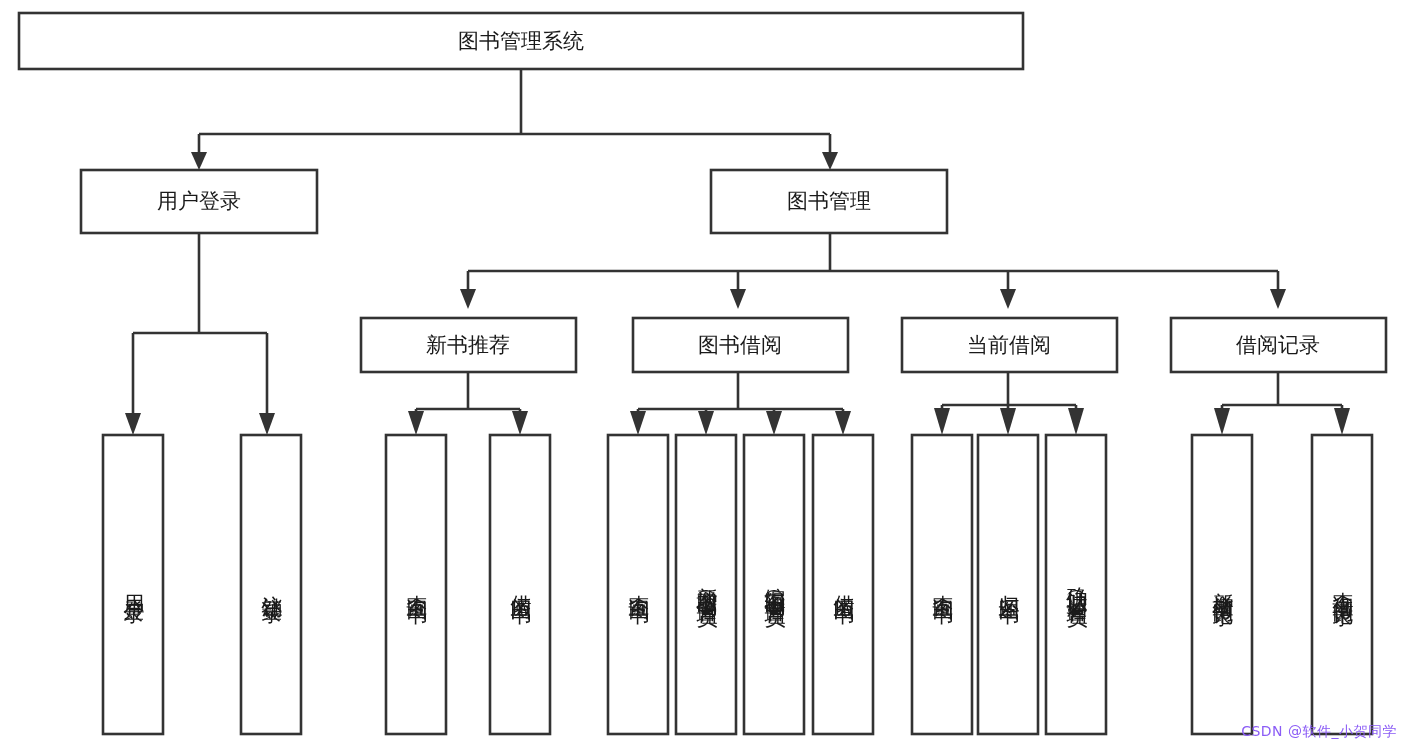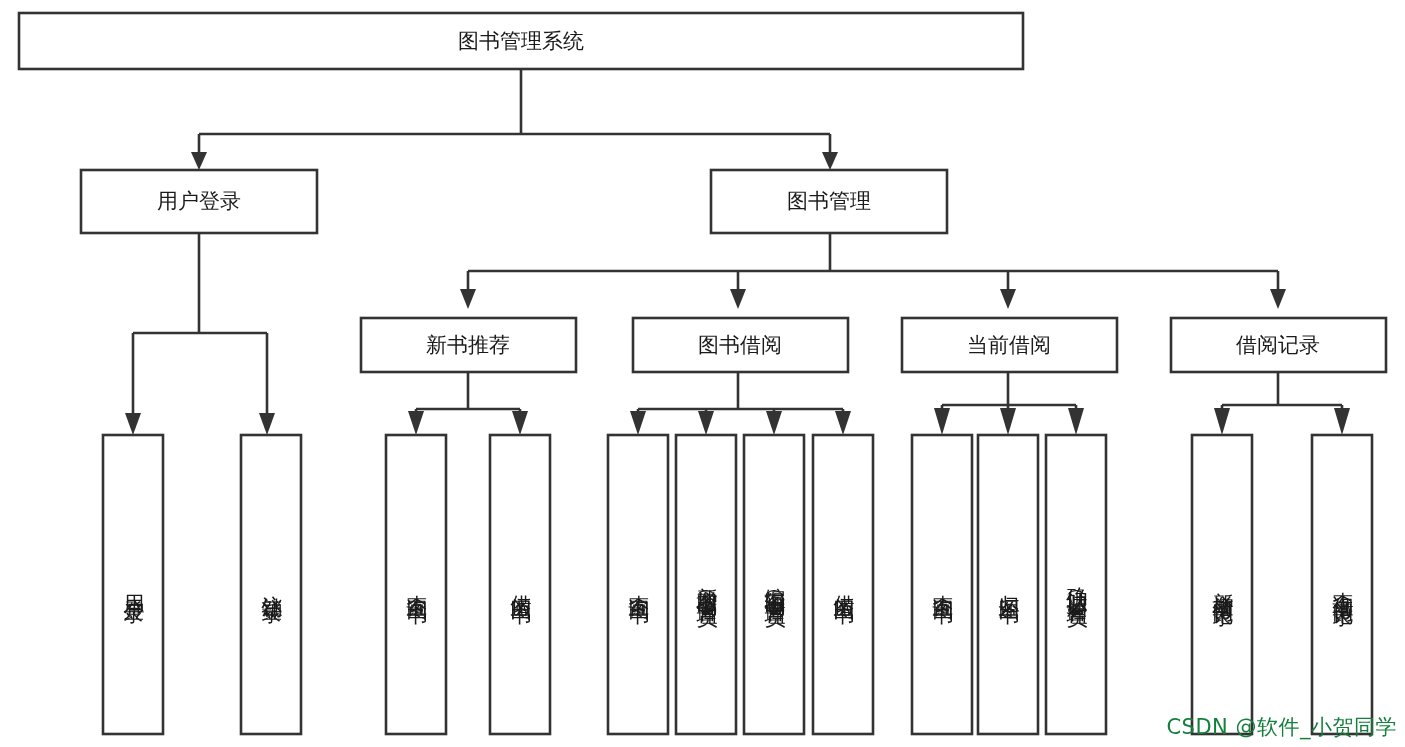--- a/index.html
+++ b/index.html
@@ -55,22 +55,22 @@
   }
   .arrow-head {
     fill: #333333;
     stroke: none;
   }
   .watermark-text {
     position: absolute;
     right: 8px;
     bottom: 6px;
     font-family: "DejaVu Sans", "Liberation Sans", sans-serif;
-    font-size: 21px;
-    color: #15803d;
+    font-size: 14px;
+    color: #8b5cf6;
     white-space: nowrap;
     letter-spacing: 0.5px;
     user-select: none;
   }
 </style>
 </head>
 <body>
 
 <div id="diagram-root">
 

